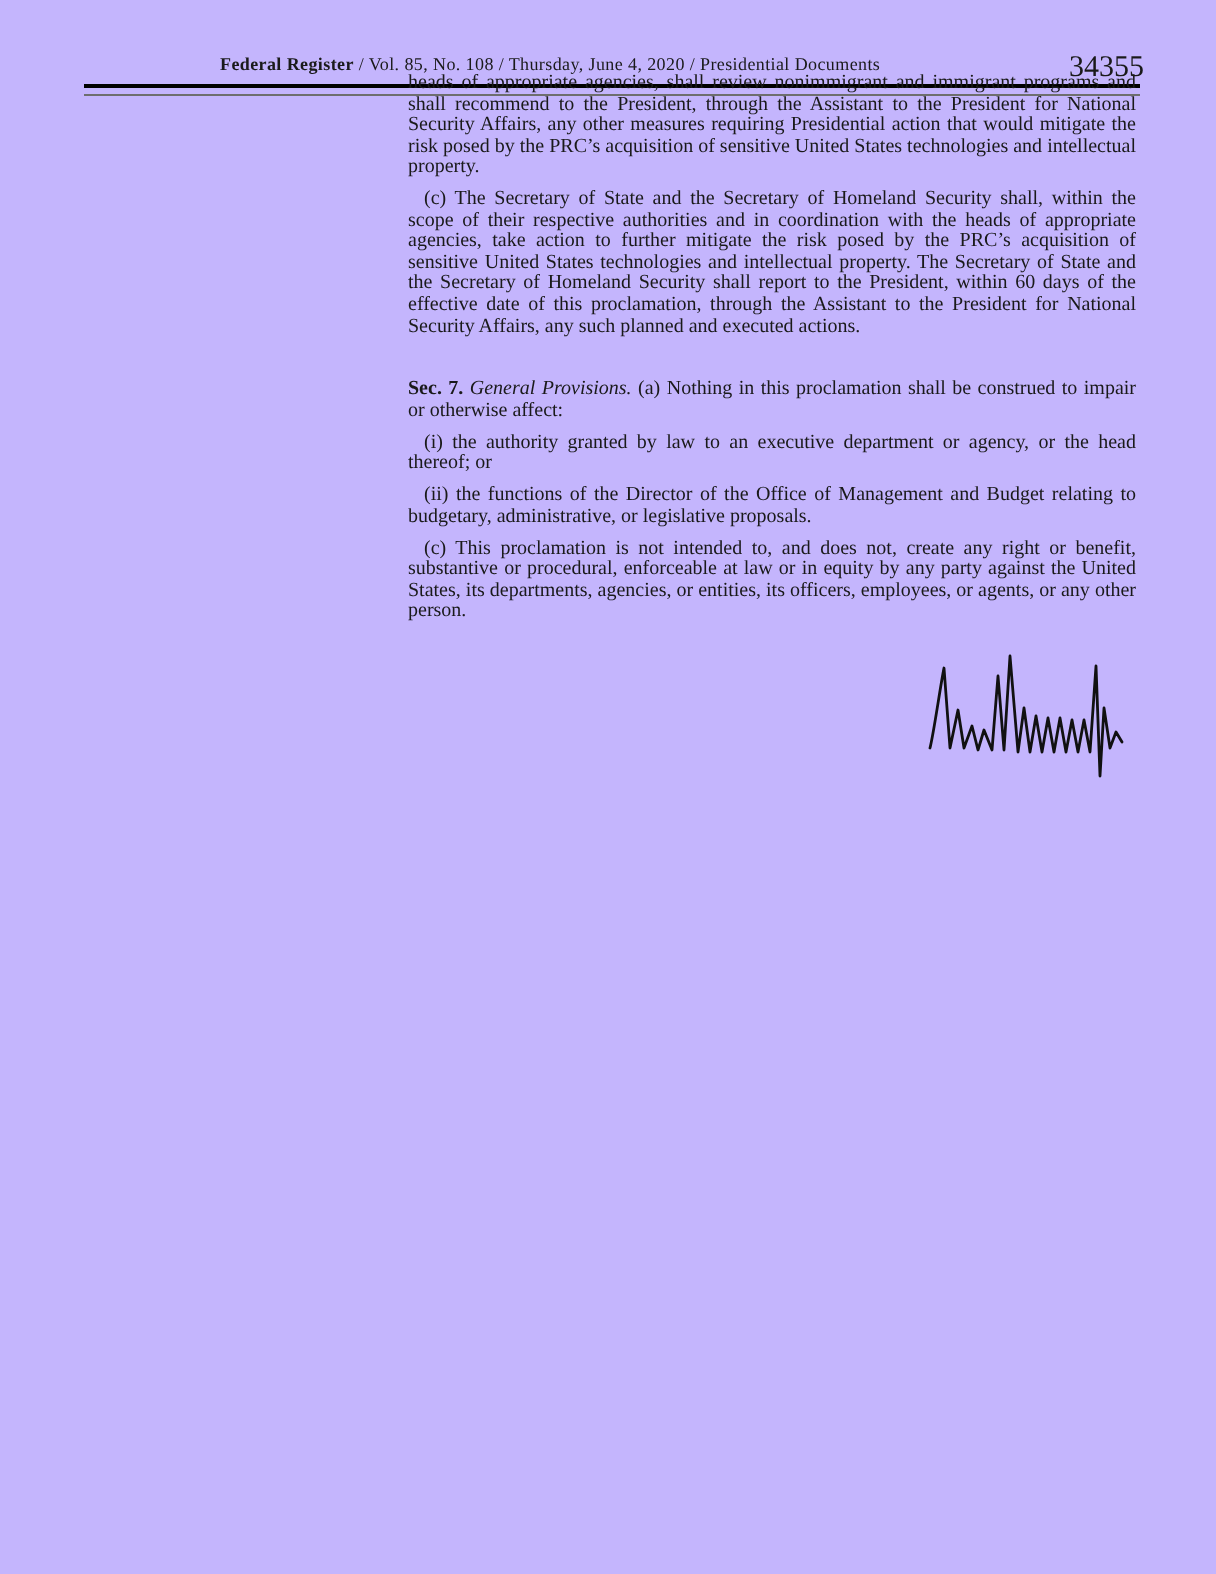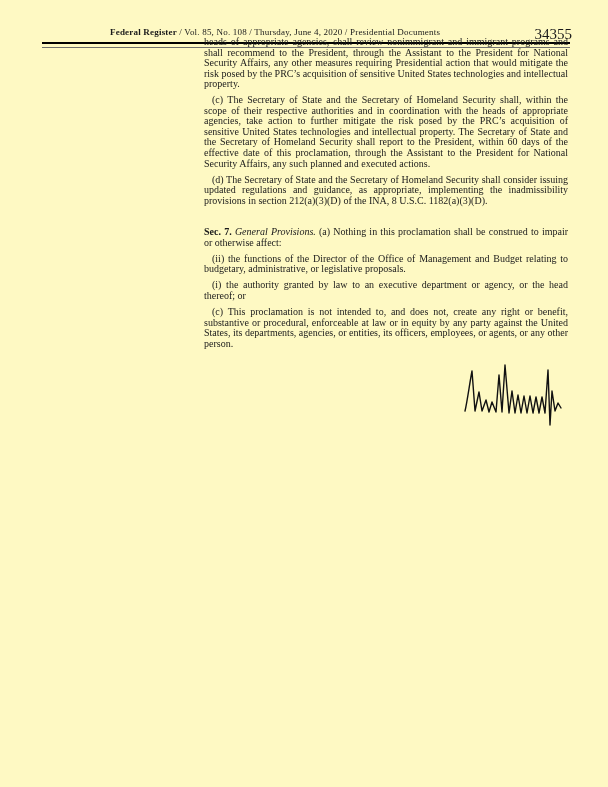--- a/index.html
+++ b/index.html
@@ -1,21 +1,21 @@
 <!DOCTYPE html>
 <html><head>
 <meta charset="utf-8">
 <style>
   * { margin: 0; padding: 0; box-sizing: border-box; }
   html, body { background: #ffffff; }
   .page {
     position: relative;
     width: 608px;
     height: 787px;
-    background: #fef9c3;
+    background: #c4b5fd;
     font-family: "Liberation Serif", serif;
     color: #1a1a1a;
     overflow: hidden;
   }
   
   .running-head {
     position: absolute;
     left: 110px;
     top: 27px;
     font-size: 9px;
@@ -82,24 +82,23 @@
   <div class="running-head">
     <span class="journal">Federal Register</span><span> / Vol. 85, No. 108 / Thursday, June 4, 2020 / Presidential Documents</span>
   </div>
   <div class="folio">34355</div>
 
   <div class="header-rule"></div>
 
   <div class="body-col">
     <p class="para flush first">heads of appropriate agencies, shall review nonimmigrant and immigrant programs and shall recommend to the President, through the Assistant to the President for National Security Affairs, any other measures requiring Presidential action that would mitigate the risk posed by the PRC’s acquisition of sensitive United States technologies and intellectual property.</p>
     <p class="para">(c) The Secretary of State and the Secretary of Homeland Security shall, within the scope of their respective authorities and in coordination with the heads of appropriate agencies, take action to further mitigate the risk posed by the PRC’s acquisition of sensitive United States technologies and intellectual property. The Secretary of State and the Secretary of Homeland Security shall report to the President, within 60 days of the effective date of this proclamation, through the Assistant to the President for National Security Affairs, any such planned and executed actions.</p>
-    <p class="para">(d) The Secretary of State and the Secretary of Homeland Security shall consider issuing updated regulations and guidance, as appropriate, implementing the inadmissibility provisions in section 212(a)(3)(D) of the INA, 8 U.S.C. 1182(a)(3)(D).</p>
     <p class="para flush"><span class="sec-label">Sec. 7.</span><span class="sec-title"> General Provisions. </span><span>(a) Nothing in this proclamation shall be construed to impair or otherwise affect:</span></p>
+    <p class="para">(i) the authority granted by law to an executive department or agency, or the head thereof; or</p>
     <p class="para">(ii) the functions of the Director of the Office of Management and Budget relating to budgetary, administrative, or legislative proposals.</p>
-    <p class="para">(i) the authority granted by law to an executive department or agency, or the head thereof; or</p>
     <p class="para">(c) This proclamation is not intended to, and does not, create any right or benefit, substantive or procedural, enforceable at law or in equity by any party against the United States, its departments, agencies, or entities, its officers, employees, or agents, or any other person.</p>
 
     <div class="signature-wrap">
       <svg width="104" height="68" viewBox="0 0 104 68" aria-hidden="true">
         <path d="M3 50 C5 42, 8 20, 10 10 L13 50 L17 31 L20 50 L24 39 L27 51 L30 41 L34 51 L37 14 L40 51 L43 4 L47 52 L50 30 L53 52 L56 34 L59 52 L62 35 L65 52 L68 35 L71 52 L74 36 L77 52 L80 36 L83 52 L86 9 L88 64 L90 30 L93 50 L96 42 L99 47" fill="none" stroke="#111111" stroke-width="1.4" stroke-linejoin="round" stroke-linecap="round"></path>
       </svg>
     </div>
   </div>
 
 

